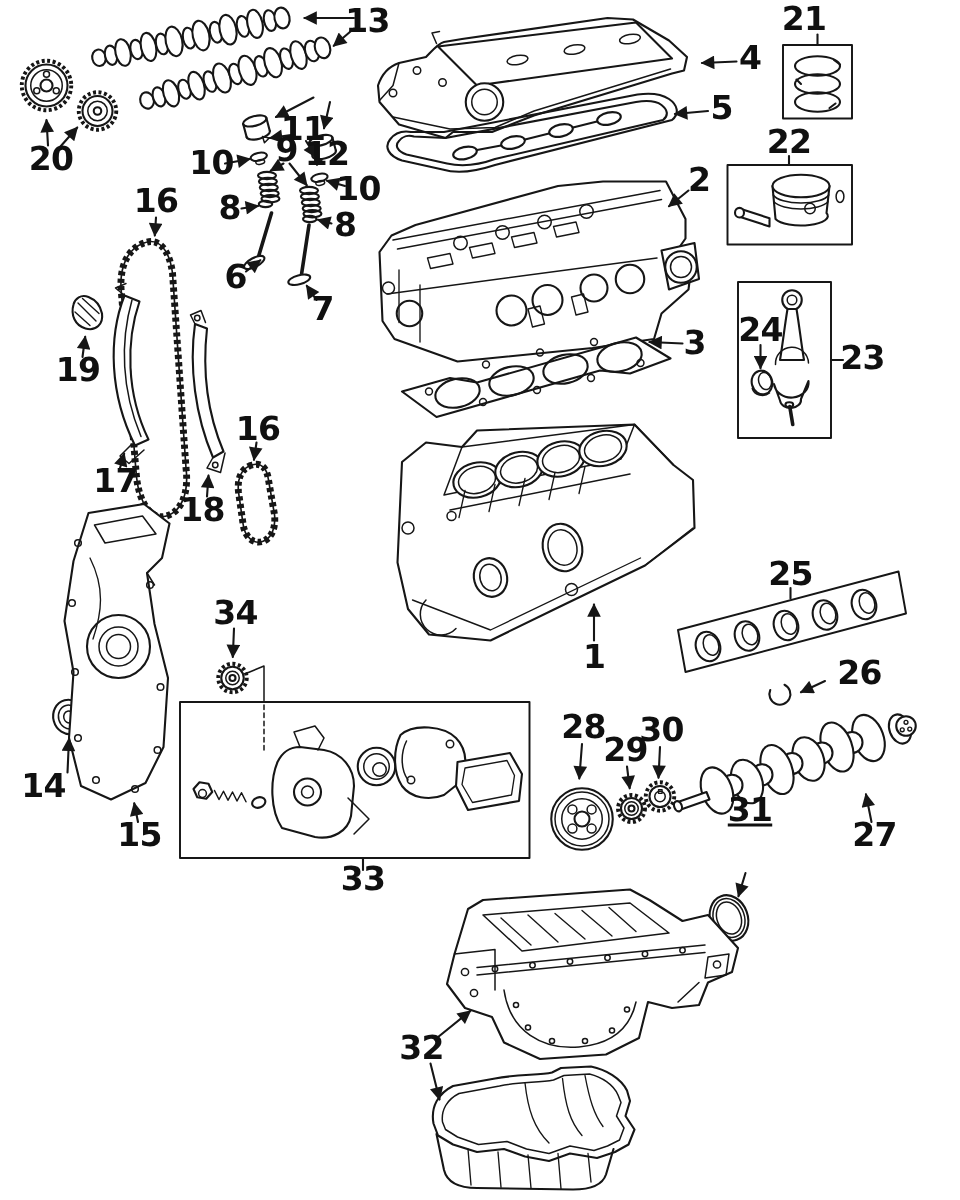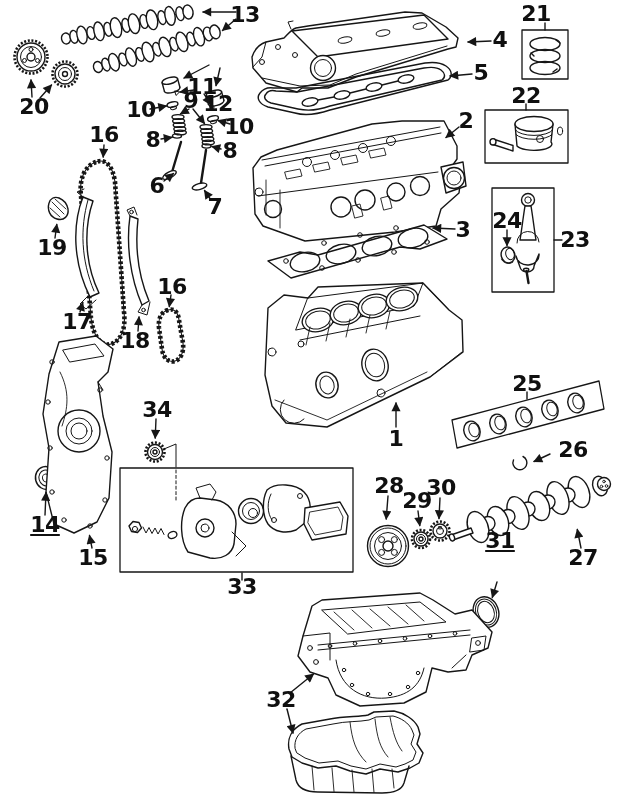--- a/index.html
+++ b/index.html
@@ -545,21 +545,21 @@
       <div class="callout" style="left: 157px; top: 186px;">6</div>
       <div class="callout" style="left: 215px; top: 207px;">7</div>
       <div class="callout" style="left: 153px; top: 140px;">8</div>
       <div class="callout" style="left: 230px; top: 151px;">8</div>
       <div class="callout" style="left: 191px; top: 101px;">9</div>
       <div class="callout" style="left: 141px; top: 110px;">10</div>
       <div class="callout" style="left: 239px; top: 127px;">10</div>
       <div class="callout" style="left: 202px; top: 87px;">11</div>
       <div class="callout" style="left: 218px; top: 60px; margin-top: 44px;">12</div>
       <div class="callout" style="left: 245px; top: 15px;">13</div>
-      <div class="callout" style="left: 45px; top: 525px; text-decoration: underline;">14</div>
+      <div class="callout" style="left: 29px; top: 525px;">14</div>
       <div class="callout" style="left: 93px; top: 558px;">15</div>
       <div class="callout" style="left: 104px; top: 135px;">16</div>
       <div class="callout" style="left: 172px; top: 287px;">16</div>
       <div class="callout" style="left: 77px; top: 322px; text-align: right;">17</div>
       <div class="callout" style="left: 135px; top: 341px;">18</div>
       <div class="callout" style="left: 52px; top: 248px;">19</div>
       <div class="callout" style="left: 34px; top: 107px; text-align: center;">20</div>
       <div class="callout" style="left: 536px; top: 14px;">21</div>
       <div class="callout" style="left: 526px; top: 96px;">22</div>
       <div class="callout" style="left: 575px; top: 240px;">23</div>

